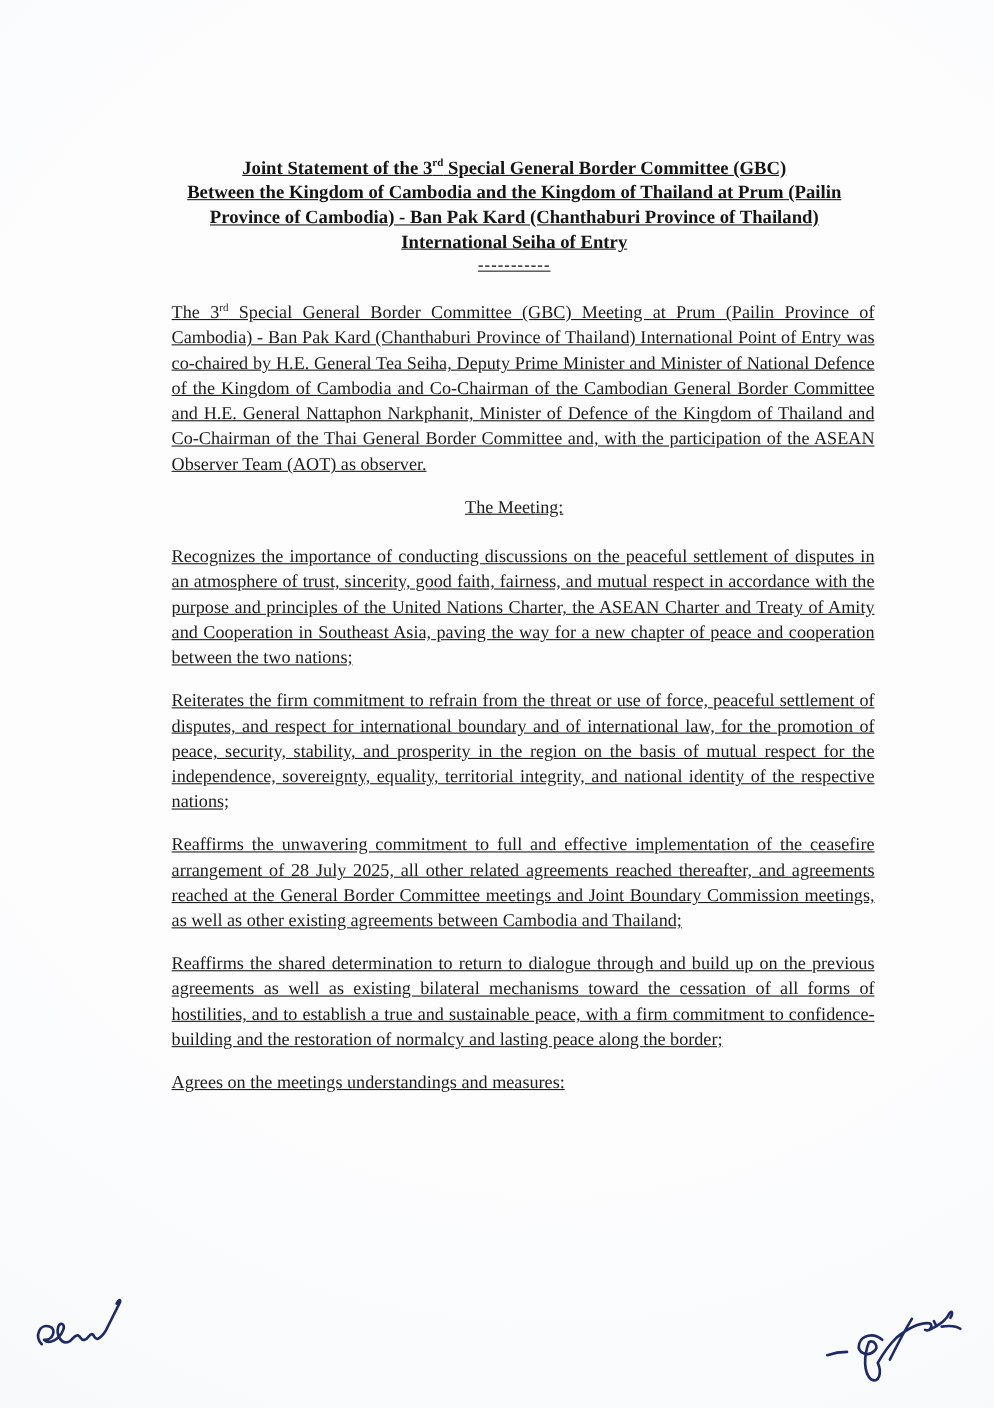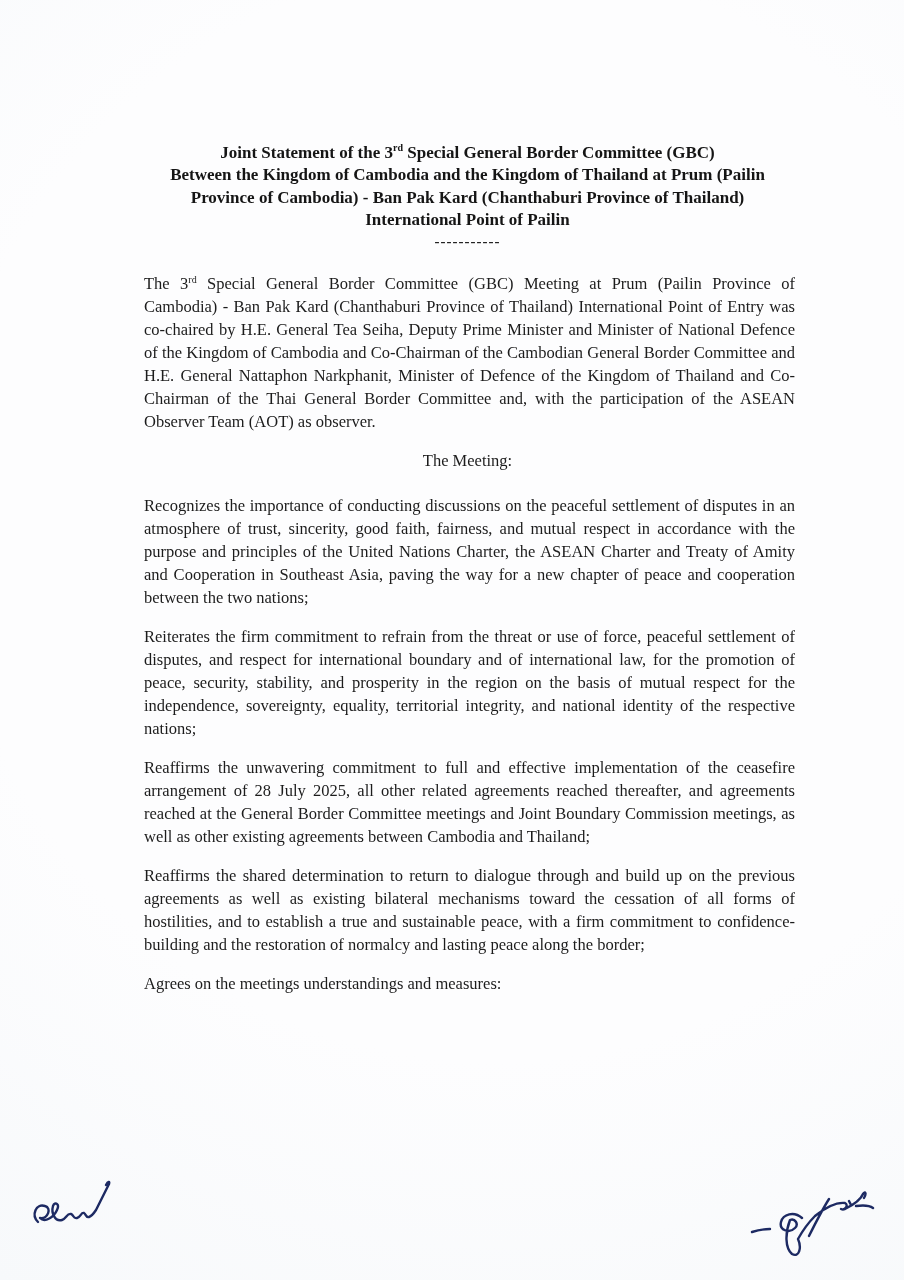--- a/index.html
+++ b/index.html
@@ -9,20 +9,21 @@
     font-family:"Liberation Serif", serif;
   }
   .page{
     position:relative;
     width:904px;height:1280px;
     background:radial-gradient(circle at 55% 40%, #fdfdfe 60%, #f7f9fb 100%);
     color:#1e1e1e;
     overflow:hidden;
     box-sizing:border-box;
     padding:142px 109px 0 140px;
+    text-decoration:underline;
   }
   .title-block{
     text-align:center;
     font-weight:bold;
     font-size:17px;
     line-height:22.3px;
     color:#151515;
   }
   .title-line{white-space:nowrap;}
   .title-line sup{
@@ -39,21 +40,21 @@
     margin-top:3px;
     margin-bottom:24px;
     color:#222;
   }
   .body-text{
     font-size:16.5px;
     line-height:23px;
     color:#1c1c1c;
   }
   .para{
-    margin:0 0 16px 4px;
+    margin:0 0 16px 16px;
     text-align:justify;
   }
   .para sup{
     font-size:10px;
     vertical-align:super;
     line-height:0;
   }
   .meeting-label{
     margin:0 0 22px 0;
     text-align:center;
@@ -68,21 +69,21 @@
 </style>
 </head>
 <body>
 
 <div class="page">
 
   <header class="title-block">
     <div class="title-line"><span>Joint Statement of the 3</span><sup>rd</sup><span> Special General Border Committee (GBC)</span></div>
     <div class="title-line">Between the Kingdom of Cambodia and the Kingdom of Thailand at Prum (Pailin</div>
     <div class="title-line">Province of Cambodia) - Ban Pak Kard (Chanthaburi Province of Thailand)</div>
-    <div class="title-line">International Point of Pailin</div>
+    <div class="title-line">International Seiha of Entry</div>
   </header>
   <div class="divider">-----------</div>
 
   <main class="body-text">
     <p class="para"><span>The 3</span><sup>rd</sup><span> Special General Border Committee (GBC) Meeting at Prum (Pailin Province of Cambodia) - Ban Pak Kard (Chanthaburi Province of Thailand) International Point of Entry was co-chaired by H.E. General Tea Seiha, Deputy Prime Minister and Minister of National Defence of the Kingdom of Cambodia and Co-Chairman of the Cambodian General Border Committee and H.E. General Nattaphon Narkphanit, Minister of Defence of the Kingdom of Thailand and Co-Chairman of the Thai General Border Committee and, with the participation of the ASEAN Observer Team (AOT) as observer.</span></p>
 
     <p class="para meeting-label">The Meeting:</p>
 
     <p class="para">Recognizes the importance of conducting discussions on the peaceful settlement of disputes in an atmosphere of trust, sincerity, good faith, fairness, and mutual respect in accordance with the purpose and principles of the United Nations Charter, the ASEAN Charter and Treaty of Amity and Cooperation in Southeast Asia, paving the way for a new chapter of peace and cooperation between the two nations;</p>
     <p class="para">Reiterates the firm commitment to refrain from the threat or use of force, peaceful settlement of disputes, and respect for international boundary and of international law, for the promotion of peace, security, stability, and prosperity in the region on the basis of mutual respect for the independence, sovereignty, equality, territorial integrity, and national identity of the respective nations;</p>

